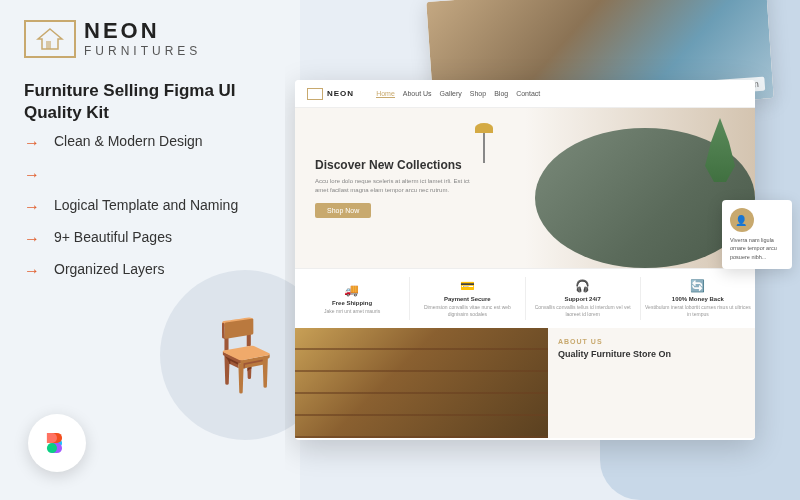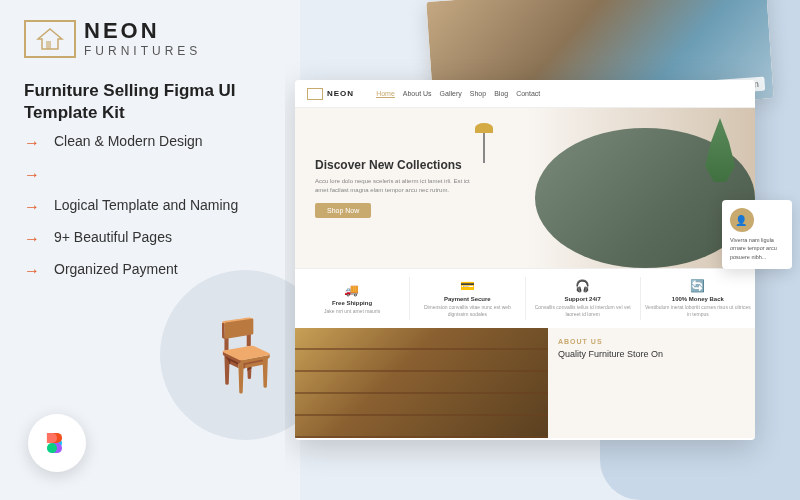--- a/index.html
+++ b/index.html
@@ -402,21 +402,21 @@
       font-size: 7px;
       color: #c8a96e;
       text-transform: uppercase;
       letter-spacing: 1px;
       font-weight: 600;
       margin-bottom: 4px;
     }
 
     .quality-text {
       font-size: 9px;
-      font-weight: 400;
+      font-weight: 700;
       color: #333;
       line-height: 1.3;
     }
 
     
     .side-card {
       position: absolute;
       right: 8px;
       top: 200px;
       width: 70px;
@@ -470,42 +470,42 @@
       </svg>
     </div>
     <div class="logo-text-area">
       <span class="neon-title">NEON</span>
       <span class="neon-sub">FURNITURES</span>
     </div>
   </div>
 
   <div class="kit-title">
     <span>Furniture Selling Figma UI</span><br>
-    <span>Template Kit</span>
+    <span>Quality Kit</span>
   </div>
 
   <ul class="feature-list">
     <li class="feature-item">
       <span class="arrow-icon">→</span>
       <span>Clean &amp; Modern Design</span>
     </li>
     <li class="feature-item">
       <span class="arrow-icon">→</span>
     </li>
     <li class="feature-item">
       <span class="arrow-icon">→</span>
       <span>Logical Template and Naming</span>
     </li>
     <li class="feature-item">
       <span class="arrow-icon">→</span>
       <span>9+ Beautiful Pages</span>
     </li>
     <li class="feature-item">
       <span class="arrow-icon">→</span>
-      <span>Organized Payment</span>
+      <span>Organized Layers</span>
     </li>
   </ul>
 
   <div class="figma-circle">
     <svg class="figma-icon" viewBox="0 0 38 38">
       <circle cx="19" cy="19" r="6" fill="#1ABCFE"></circle>
       <path d="M13 7h6a6 6 0 0 1 0 12h-6Z" fill="#F24E1E"></path>
       <path d="M13 19h6a6 6 0 0 1 0 12H13Z" fill="#A259FF"></path>
       <path d="M7 7h6a6 6 0 0 1 0 12H7Z" fill="#FF7262"></path>
       <path d="M7 25a6 6 0 1 1 12 0 6 6 0 0 1-12 0Z" fill="#0ACF83"></path>

